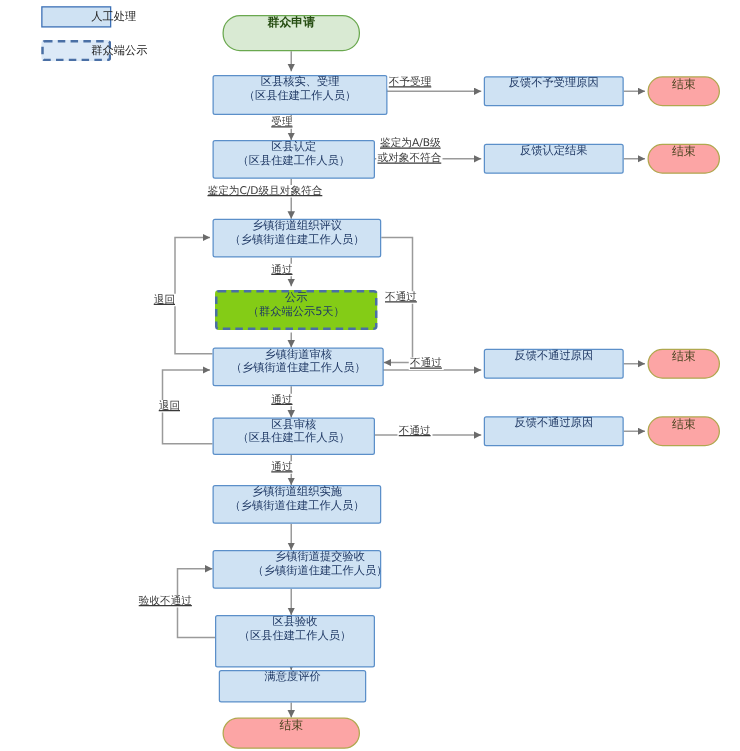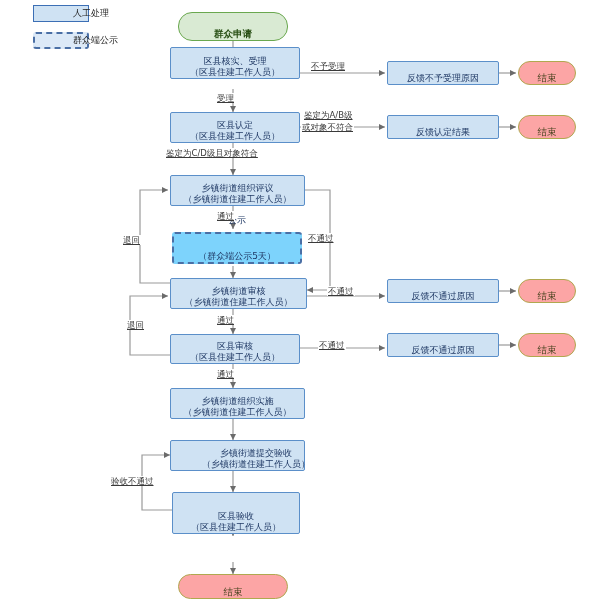--- a/index.html
+++ b/index.html
@@ -6,31 +6,31 @@
   body{
     width:592px;height:601px;position:relative;overflow:hidden;
     font-family:"DejaVu Sans","Liberation Sans",sans-serif;
     color:#1f3864;
   }
   #canvas{position:absolute;left:0;top:0;width:592px;height:601px;}
   svg.edges{position:absolute;left:0;top:0;width:592px;height:601px;pointer-events:none;}
 
   .node{
     position:absolute;box-sizing:border-box;
-    display:flex;flex-direction:column;align-items:center;justify-content:flex-end;
+    display:flex;flex-direction:column;align-items:center;justify-content:flex-start;
     text-align:center;line-height:1.25;
   }
   .proc{
     background:#cfe2f3;border:1px solid #5b8fc9;border-radius:2px;
     color:#1f3864;font-size:9px;
   }
   .proc .l1,.proc .l2{display:block;white-space:nowrap;}
   .dashed{
-    background:#7dd3fc;border:2px dashed #4a6fa5;border-radius:3px;
-    color:#1f3864;font-size:9px;gap:25px;
+    background:#84cc16;border:2px dashed #4a6fa5;border-radius:3px;
+    color:#1f3864;font-size:9px;
   }
   .start{
     background:#d9ead3;border:1px solid #6aa84f;border-radius:14px;
     color:#274e13;font-size:9.5px;font-weight:bold;
   }
   .endn{
     background:#fca5a5;border:1px solid #b0a84f;border-radius:13px;
     color:#4a4420;font-size:9.5px;
   }
   .elabel{
@@ -110,21 +110,21 @@
       <path d="M233,523 L233,536" marker-end="url(#arr)"></path>
 
       <path d="M233,562 L233,574" marker-end="url(#arr)"></path>
     </g>
   </svg>
 
   <div class="node start" style="left:178px;top:12px;width:110px;height:29px;">
     <span>群众申请</span>
   </div>
 
-  <div class="node proc" style="left:170px;top:47px;width:130px;height:32px;">
+  <div class="node proc" style="left:170px;top:60px;width:140px;height:32px;">
     <span class="l1">区县核实、受理</span>
     <span class="l2">（区县住建工作人员）</span>
   </div>
 
   <div class="node proc" style="left:387px;top:61px;width:112px;height:24px;">
     <span>反馈不予受理原因</span>
   </div>
 
   <div class="node endn" style="left:518px;top:61px;width:58px;height:24px;">
     <span>结束</span>
@@ -187,20 +187,23 @@
   <div class="node proc" style="left:170px;top:440px;width:135px;height:31px;padding-left:37px;">
     <span class="l1">乡镇街道提交验收</span>
     <span class="l2">（乡镇街道住建工作人员）</span>
   </div>
 
   <div class="node proc" style="left:172px;top:492px;width:128px;height:42px;">
     <span class="l1">区县验收</span>
     <span class="l2">（区县住建工作人员）</span>
   </div>
 
+  <div class="node proc" style="left:175px;top:536px;width:118px;height:26px;">
+    <span>满意度评价</span>
+  </div>
 
   <div class="node endn" style="left:178px;top:574px;width:110px;height:25px;">
     <span>结束</span>
   </div>
 
   <div class="elabel" style="left:310px;top:61px;">不予受理</div>
   <div class="elabel" style="left:216px;top:93px;">受理</div>
   <div class="elabel" style="left:303px;top:110px;">鉴定为A/B级</div>
   <div class="elabel" style="left:301px;top:122px;">或对象不符合</div>
   <div class="elabel" style="left:165px;top:148px;">鉴定为C/D级且对象符合</div>

